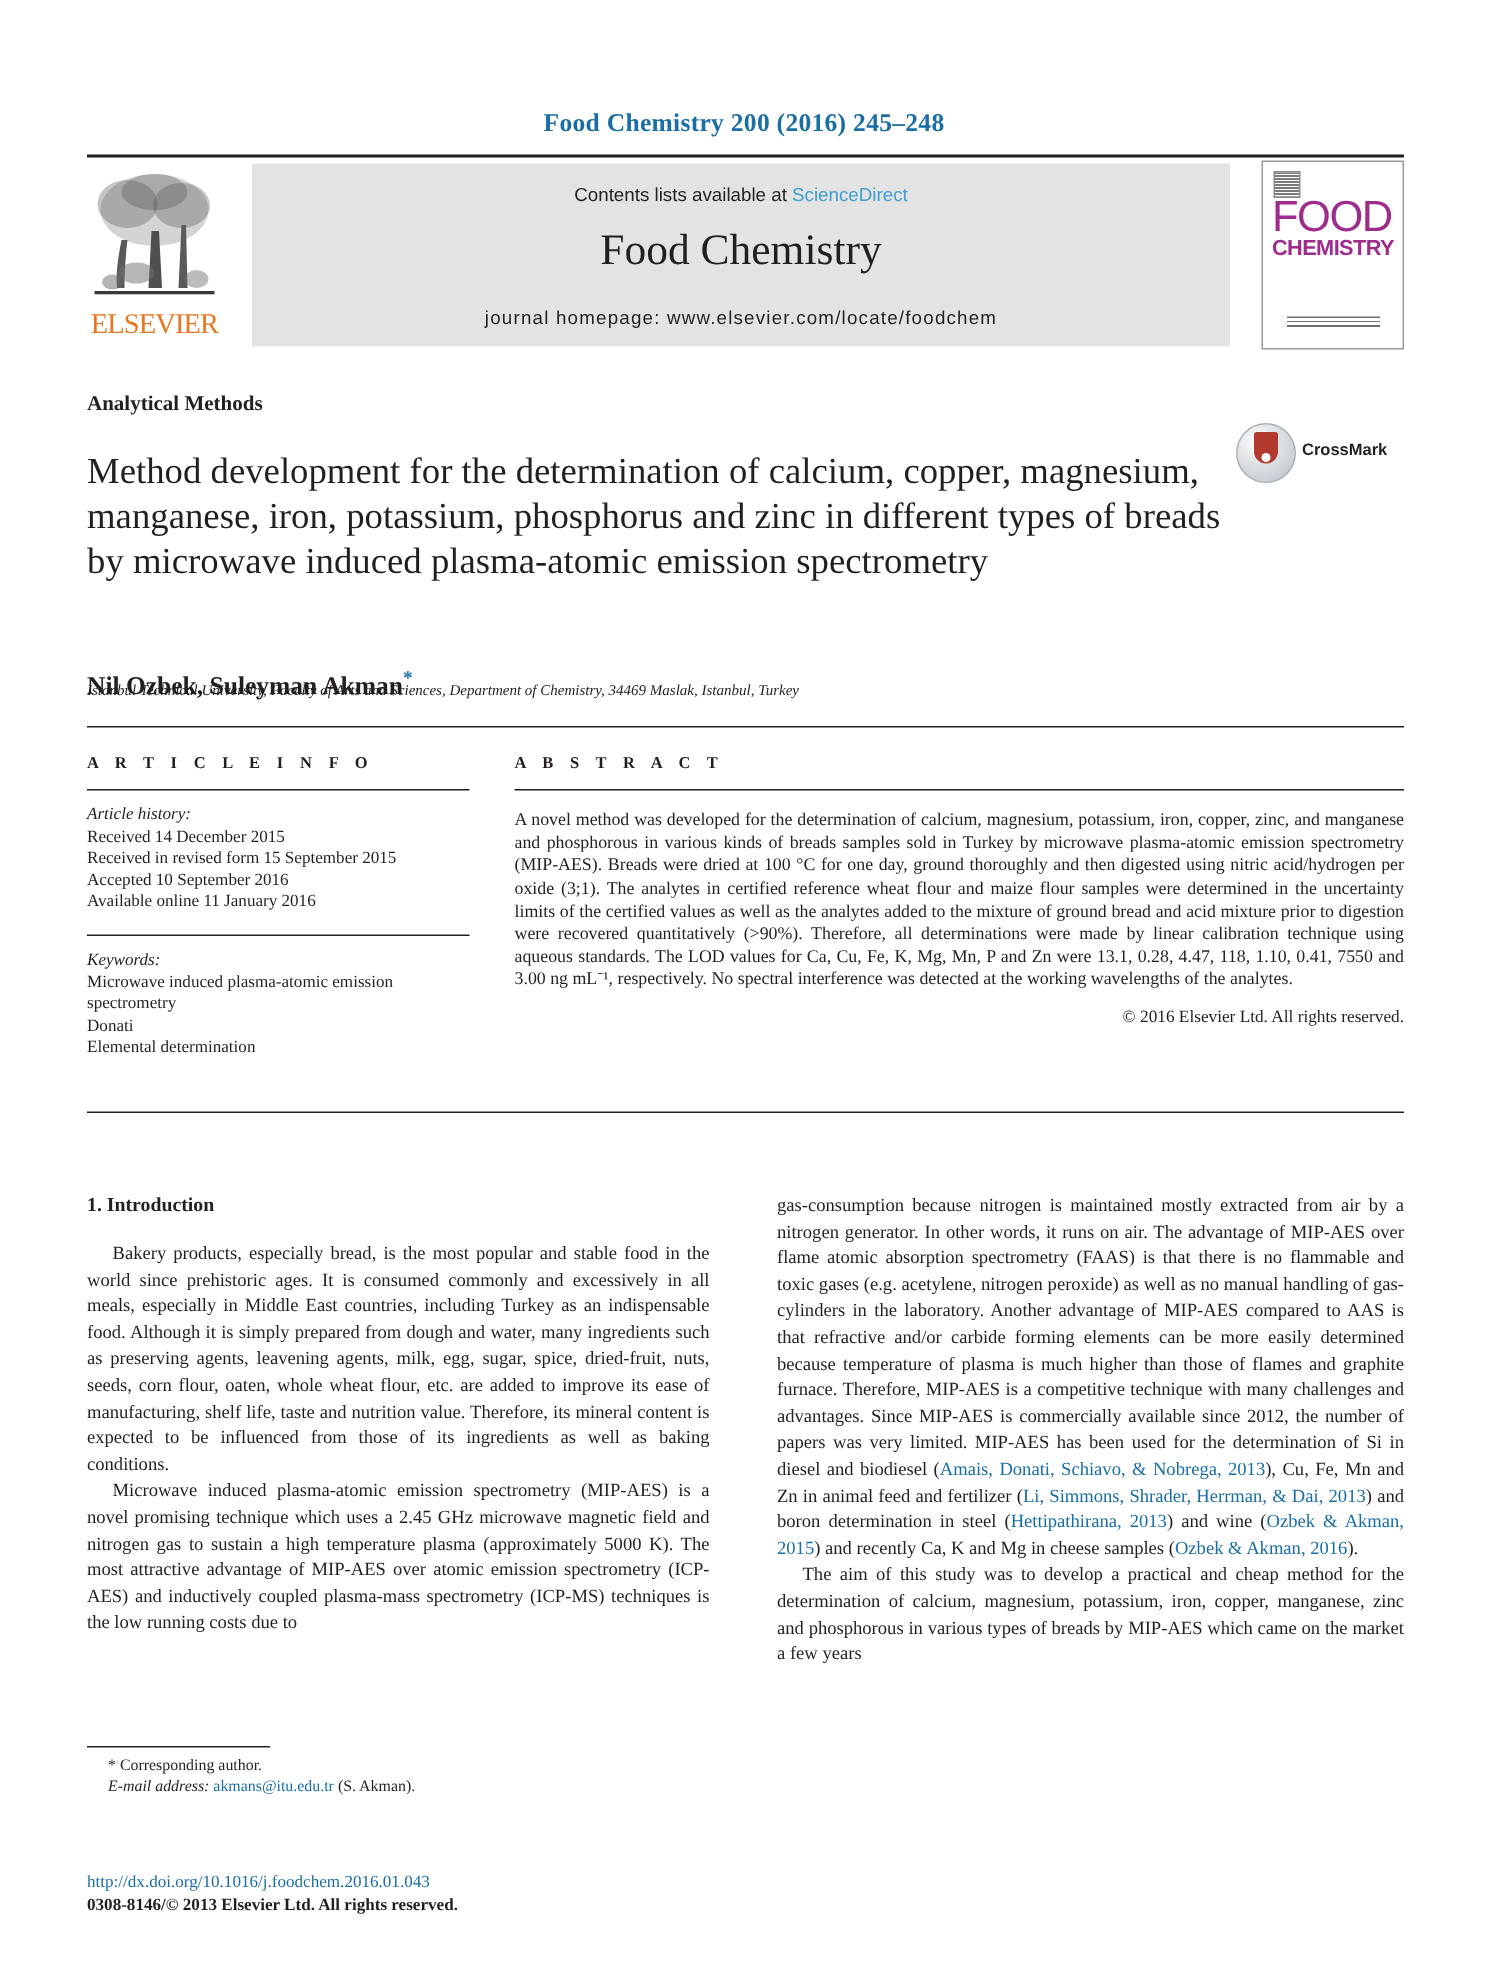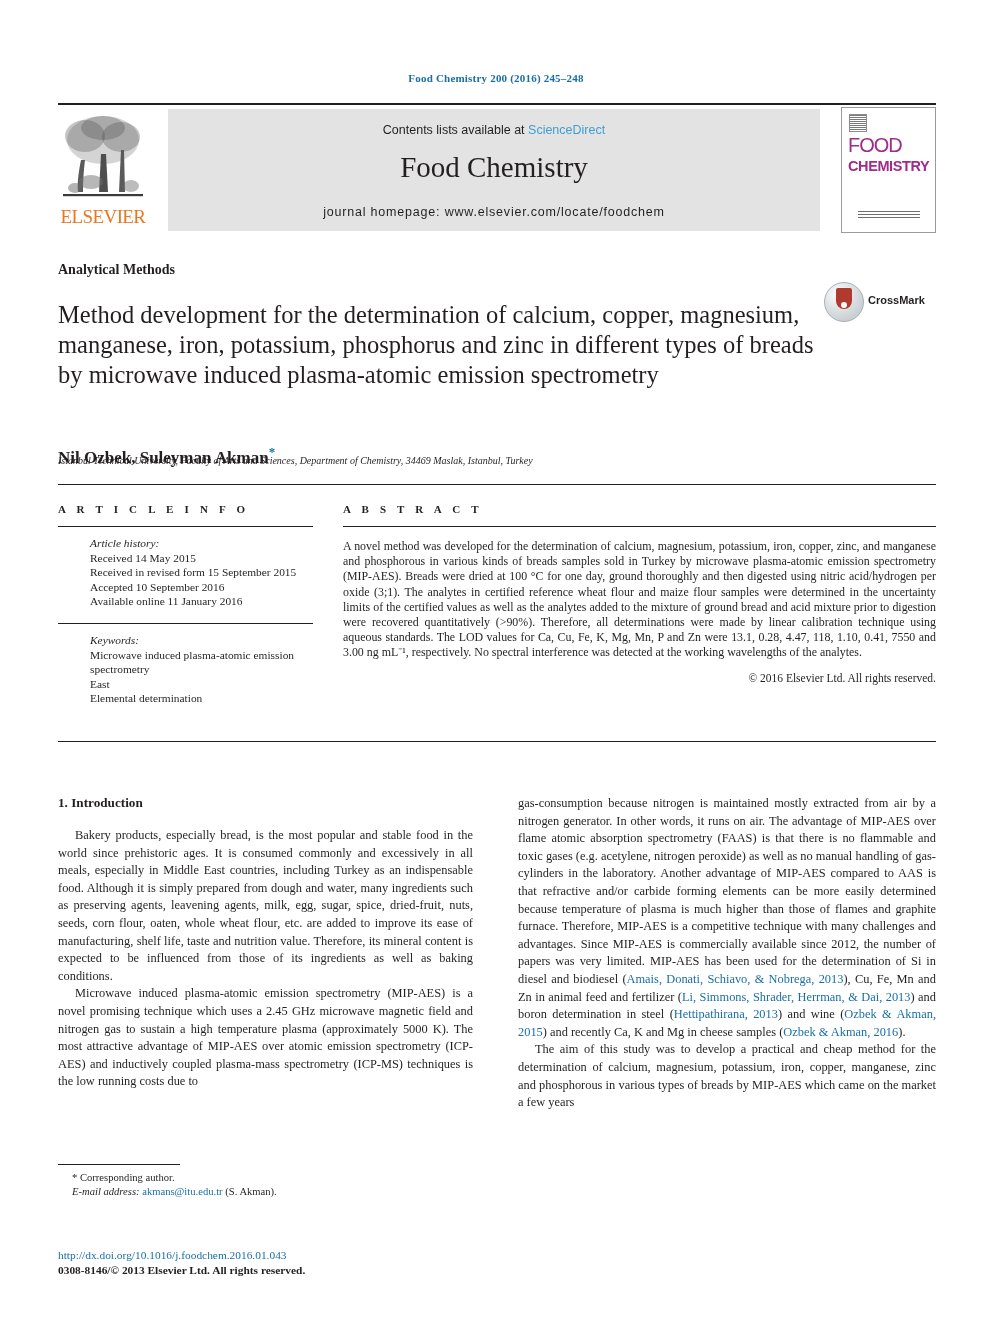--- a/index.html
+++ b/index.html
@@ -21,21 +21,21 @@
     width: 992px; height: 1323px;
   }
 
   
   .running-head {
     position: absolute;
     top: 72px; left: 0; width: 992px;
     text-align: center;
     font-family: "Liberation Serif", serif;
     font-weight: bold;
-    font-size: 11px;
+    font-size: 17px;
     color: #1a6ea5;
     letter-spacing: 0.2px;
   }
 
   
   .masthead {
     position: absolute;
     left: 58px; top: 103px;
     width: 878px;
     border-top: 2.2px solid #231f20;
@@ -114,21 +114,21 @@
     width: 16px; height: 16px;
     background:
       repeating-linear-gradient(to bottom, #7a7a7a 0 1px, #ffffff 1px 2px);
     border: 1px solid #8c8c8c;
   }
   .cover-food {
     position: absolute;
     left: 6px; top: 24px;
     width: 80px;
     font-family: "Liberation Sans", sans-serif;
-    font-size: 20px;
+    font-size: 29px;
     line-height: 26px;
     font-weight: normal;
     letter-spacing: -1px;
     color: #9f2b8c;
   }
   .cover-chem {
     position: absolute;
     left: 6px; top: 50px;
     width: 82px;
     font-family: "Liberation Sans", sans-serif;
@@ -252,21 +252,20 @@
   .col-rule {
     margin-top: 11px;
     border-top: 1px solid #231f20;
   }
   .info-group {
     margin-top: 9px;
     font-family: "Liberation Serif", serif;
     font-size: 11.4px;
     line-height: 14.6px;
     color: #231f20;
-    margin-left: 32px;
   }
   .info-group .it {
     font-style: italic;
   }
   .info-rule2 {
     margin-top: 14px;
     border-top: 1px solid #231f20;
   }
   .abstract-body {
     margin-top: 12px;
@@ -423,30 +422,30 @@
   </div>
   <div class="affiliation">Istanbul Technical University, Faculty of Arts and Sciences, Department of Chemistry, 34469 Maslak, Istanbul, Turkey</div>
 
   <div class="ia-rule-top"></div>
 
   <div class="info-col">
     <div class="col-head">A R T I C L E  I N F O</div>
     <div class="col-rule"></div>
     <div class="info-group">
       <div class="it">Article history:</div>
-      <div>Received 14 May 2015</div>
+      <div>Received 14 December 2015</div>
       <div>Received in revised form 15 September 2015</div>
       <div>Accepted 10 September 2016</div>
       <div>Available online 11 January 2016</div>
     </div>
     <div class="info-rule2"></div>
     <div class="info-group">
       <div class="it">Keywords:</div>
       <div>Microwave induced plasma-atomic emission spectrometry</div>
-      <div>East</div>
+      <div>Donati</div>
       <div>Elemental determination</div>
     </div>
   </div>
 
   <div class="abs-col">
     <div class="col-head">A B S T R A C T</div>
     <div class="col-rule"></div>
     <div class="abstract-body">A novel method was developed for the determination of calcium, magnesium, potassium, iron, copper, zinc, and manganese and phosphorous in various kinds of breads samples sold in Turkey by microwave plasma-atomic emission spectrometry (MIP-AES). Breads were dried at 100 °C for one day, ground thoroughly and then digested using nitric acid/hydrogen per oxide (3;1). The analytes in certified reference wheat flour and maize flour samples were determined in the uncertainty limits of the certified values as well as the analytes added to the mixture of ground bread and acid mixture prior to digestion were recovered quantitatively (&gt;90%). Therefore, all determinations were made by linear calibration technique using aqueous standards. The LOD values for Ca, Cu, Fe, K, Mg, Mn, P and Zn were 13.1, 0.28, 4.47, 118, 1.10, 0.41, 7550 and 3.00 ng mL⁻¹, respectively. No spectral interference was detected at the working wavelengths of the analytes.</div>
     <div class="copyright">© 2016 Elsevier Ltd. All rights reserved.</div>
   </div>

